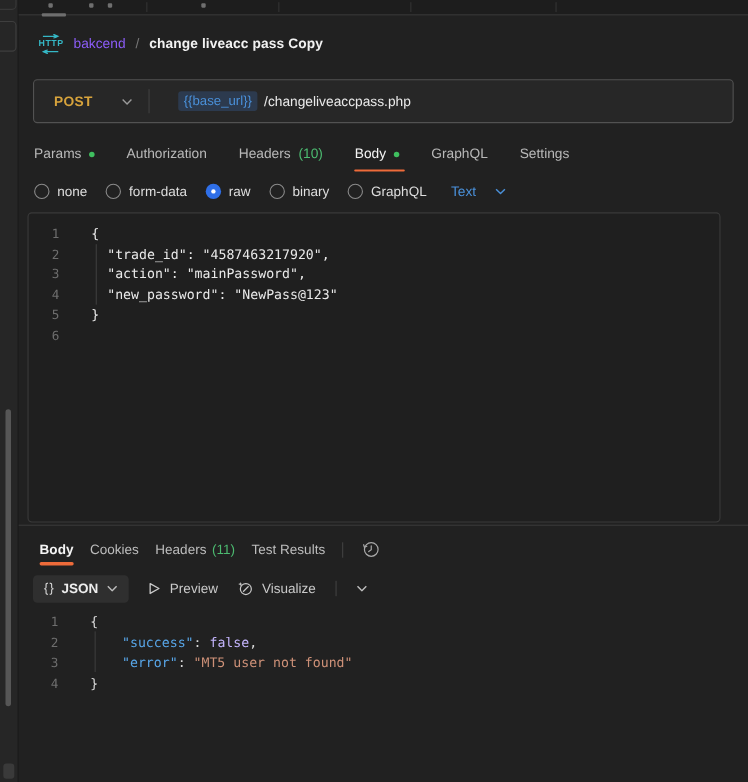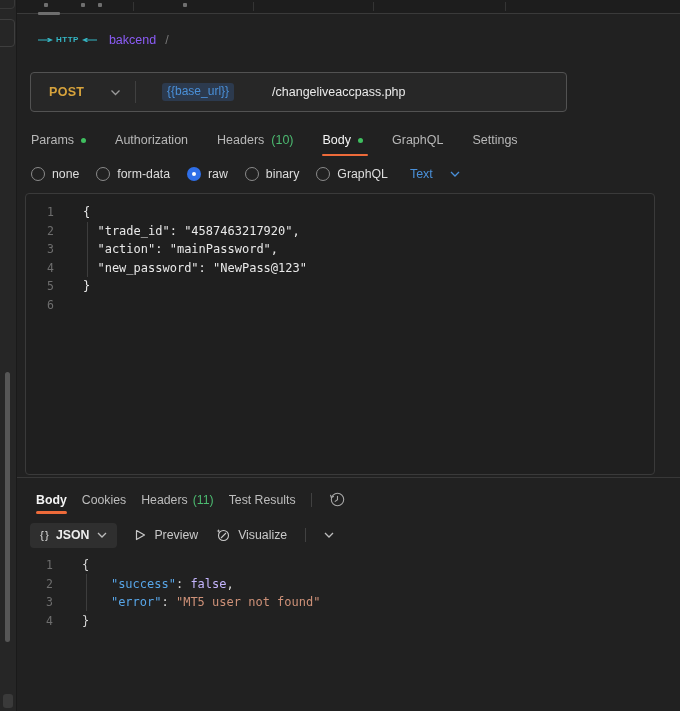--- a/index.html
+++ b/index.html
@@ -14,35 +14,35 @@
   .left-bottom-chip{position:absolute;left:3px;top:694px;width:10px;height:14px;background:#3a3a3a;border-radius:3px;}
 
   
   .top-strip{position:absolute;left:17px;top:0;width:663px;height:13px;background:#1d1d1d;border-bottom:1px solid #3a3a3a;box-sizing:content-box;}
   .ts-sep{position:absolute;top:2px;width:1px;height:9px;background:#343434;}
   .ts-dot{position:absolute;top:3px;width:4px;height:4px;background:#6f6f6f;border-radius:1px;}
   .ts-active{position:absolute;left:21px;bottom:-2px;width:22px;height:3px;background:#6e6e6e;border-radius:1px;}
 
   
   .breadcrumb{position:absolute;left:35px;top:28px;height:24px;display:flex;align-items:center;gap:9px;}
-  .http-badge{display:flex;flex-direction:row;align-items:center;gap:1px;color:#35b8c6;}
+  .http-badge{display:flex;flex-direction:column;align-items:center;gap:1px;color:#35b8c6;}
   .http-badge .txt{font-size:8px;font-weight:700;letter-spacing:.5px;line-height:1;}
   .bc-collection{color:#8b5cf6;font-size:12.5px;}
   .bc-sep{color:#767676;font-size:12.5px;}
   .bc-title{color:#f2f2f2;font-weight:700;font-size:12.5px;letter-spacing:.1px;}
 
   
-  .request-bar{position:absolute;left:30px;top:72px;width:537px;height:40px;background:#272727;border:1px solid #525252;border-radius:4px;display:flex;align-items:center;box-sizing:border-box;}
+  .request-bar{position:absolute;left:30px;top:72px;width:637px;height:40px;background:#272727;border:1px solid #525252;border-radius:4px;display:flex;align-items:center;box-sizing:border-box;}
   .method-select{width:104px;display:flex;align-items:center;justify-content:space-between;padding:0 14px 0 18px;box-sizing:border-box;cursor:pointer;}
   .method-label{color:#d7a33c;font-weight:700;font-size:12.5px;letter-spacing:.3px;}
   .chev{color:#9a9a9a;display:flex;align-items:center;}
   .bar-sep{width:1px;height:22px;background:#404040;}
   .url-area{display:flex;align-items:center;gap:6px;padding-left:26px;}
   .url-chip{background:#2c3a4e;color:#4a90d9;font-size:12px;padding:2px 5px 3px;border-radius:3px;line-height:1.1;}
-  .url-path{color:#eaeaea;font-size:12.5px;margin-left:32px;}
+  .url-path{color:#eaeaea;font-size:12.5px;}
 
   
   .req-tabs{position:absolute;left:31px;top:127px;height:26px;display:flex;align-items:center;gap:29px;}
   .tab{position:relative;display:flex;align-items:center;gap:7px;color:#b8b8b8;font-size:12.5px;cursor:pointer;}
   .tab.active{color:#f5f5f5;font-weight:400;}
   .tab.active::after{content:'';position:absolute;left:-1px;width:46px;bottom:-9px;height:2.5px;background:#ee6b3a;border-radius:2px;}
   .green-dot{width:5px;height:5px;border-radius:50%;background:#3fbf5f;}
   .count{color:#4cba70;}
 
   
@@ -117,20 +117,21 @@
       <svg width="20" height="4" viewBox="0 0 20 4">
           <path d="M3 2 H15 M12.5 0.2 L16.5 2 L12.5 3.8" fill="none" stroke="#35b8c6" stroke-width="1.2"></path>
         </svg>
       <span class="txt">HTTP</span>
       <svg width="20" height="4" viewBox="0 0 20 4">
           <path d="M17 2 H5 M7.5 0.2 L3.5 2 L7.5 3.8" fill="none" stroke="#35b8c6" stroke-width="1.2"></path>
         </svg>
     </div>
     <span class="bc-collection">bakcend</span>
     <span class="bc-sep">/</span>
+    <span class="bc-title">change liveacc pass Copy</span>
   </div>
 
   <div class="request-bar">
     <div class="method-select">
       <span class="method-label">POST</span>
       <span class="chev">
         <svg width="11" height="7" viewBox="0 0 11 7">
             <polyline points="1.5,1.5 5.5,5.5 9.5,1.5" fill="none" stroke="currentColor" stroke-width="1.3"></polyline>
           </svg>
       </span>

